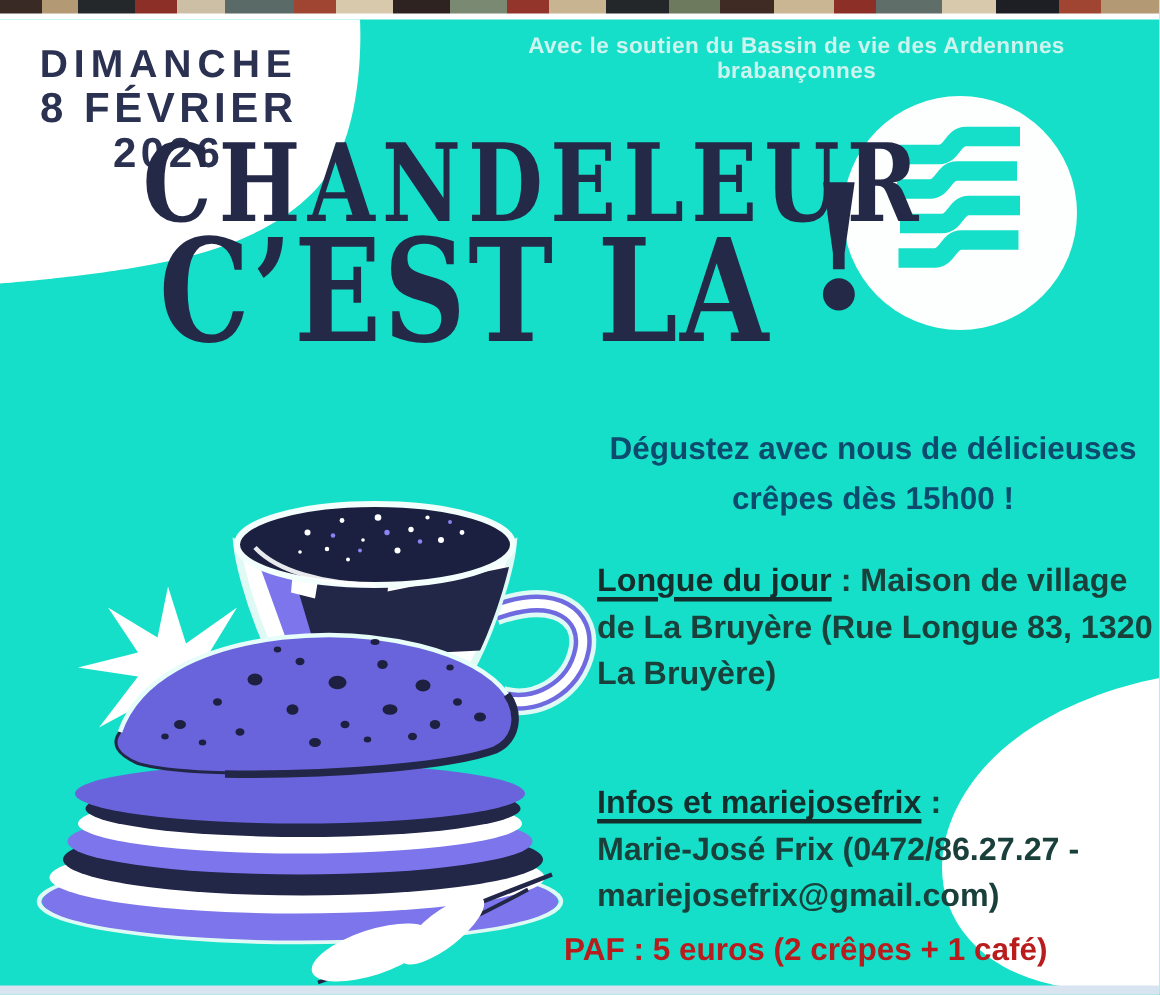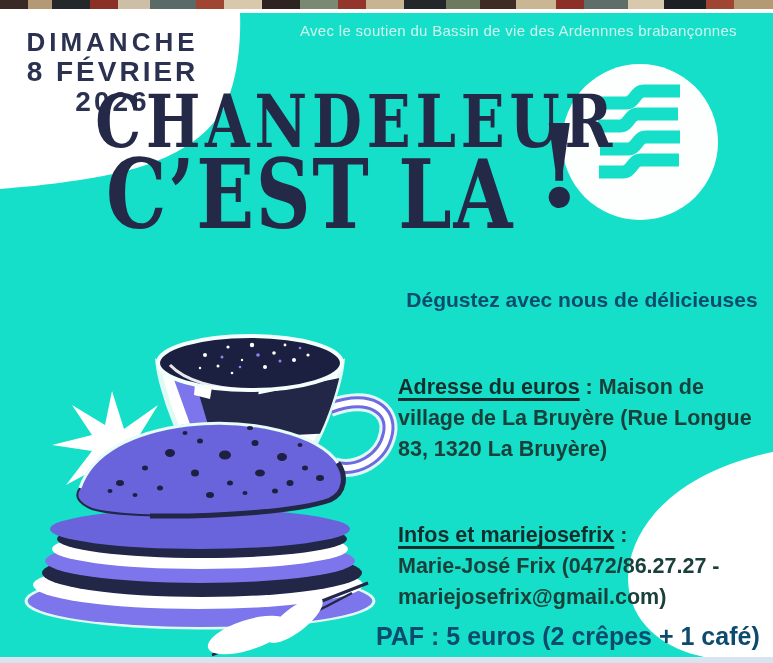--- a/index.html
+++ b/index.html
@@ -19,21 +19,21 @@
       #a04532 706px 734px,#b49a74 734px 773px);
   }
   .bg-svg, .illu-svg { position:absolute; left:0; top:0; }
   .illu-svg { top:333px; }
   .bottom-strip {
     position:absolute; left:0; bottom:0; width:773px; height:6px; background:#d8e4f0;
   }
   
   .support-text {
     position:absolute; left:300px; top:22px; width:462px;
-    text-align:left; color:#cdf4ee; font-weight:normal; font-size:15px;
+    text-align:center; color:#cdf4ee; font-weight:bold; font-size:15px;
     letter-spacing:.3px;
   }
   
   .date-block {
     position:absolute; left:0; top:27px; width:225px; text-align:center;
     color:#2b3150; font-weight:bold; line-height:30px;
   }
   .date-line1 { font-size:26px; letter-spacing:4px; }
   .date-line2 { font-size:28px; letter-spacing:3px; }
   
@@ -65,21 +65,21 @@
   .infos-block {
     position:absolute; left:398px; top:520px; width:382px;
     color:#1a403b; font-weight:bold; font-size:21.5px; line-height:31px;
   }
   .block-label {
     color:#132e2c; text-decoration:underline; text-decoration-thickness:2.5px;
     text-underline-offset:4px;
   }
   .paf-line {
     position:absolute; left:376px; top:622px; width:395px;
-    color:#0c4a6e; font-weight:bold; font-size:25px;
+    color:#b91c1c; font-weight:bold; font-size:21px;
   }
 </style>
 </head>
 <body>
 
 <div class="poster">
 
   <svg class="bg-svg" width="773" height="663" viewBox="0 0 773 663">
     <rect x="0" y="13" width="773" height="650" fill="#15dfc8"></rect>
     <path d="M0,13 L240,13 C240,13 243,62 228,99 C208,147 152,168 92,178 C52,185 0,189 0,189 Z" fill="#ffffff"></path>
@@ -202,24 +202,25 @@
   </div>
 
   <div class="title-block">
     <div><span class="title-line2">CHANDELEUR</span></div>
     <div><span class="title-line1">C’EST LA</span></div>
   </div>
   <div class="title-exclamation">!</div>
 
   <div class="intro-block">
     <div>Dégustez avec nous de délicieuses</div>
+    <div>crêpes dès 15h00 !</div>
   </div>
 
   <div class="address-block">
-    <span class="block-label">Adresse du euros</span><span> : </span><span>Maison de village de La Bruyère (Rue Longue 83, 1320 La Bruyère)</span>
+    <span class="block-label">Longue du jour</span><span> : </span><span>Maison de village de La Bruyère (Rue Longue 83, 1320 La Bruyère)</span>
   </div>
 
   <div class="infos-block">
     <div>
       <span class="block-label">Infos et mariejosefrix</span><span> :</span>
     </div>
     <div>Marie-José Frix (0472/86.27.27 - mariejosefrix@gmail.com)</div>
   </div>
 
   <div class="paf-line">PAF : 5 euros (2 crêpes + 1 café)</div>

